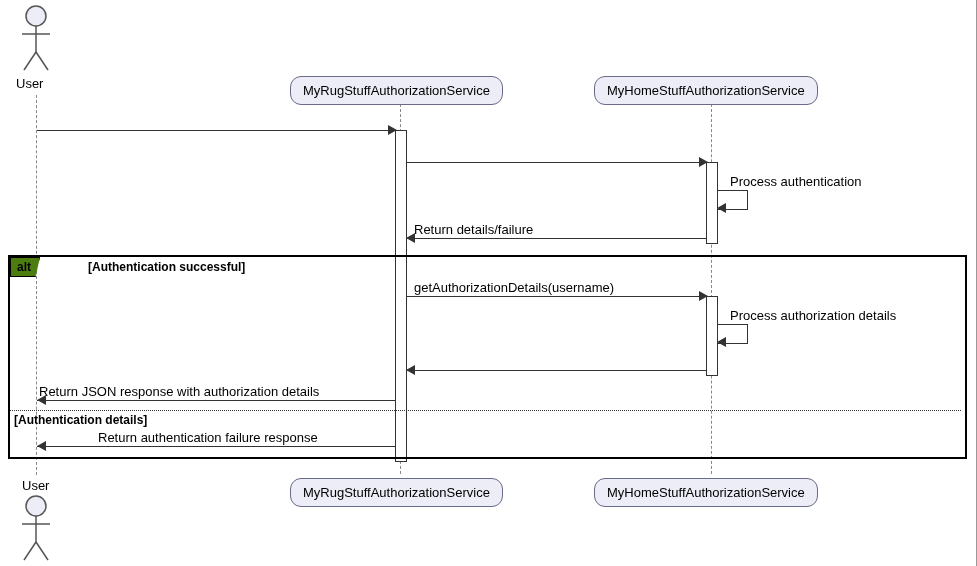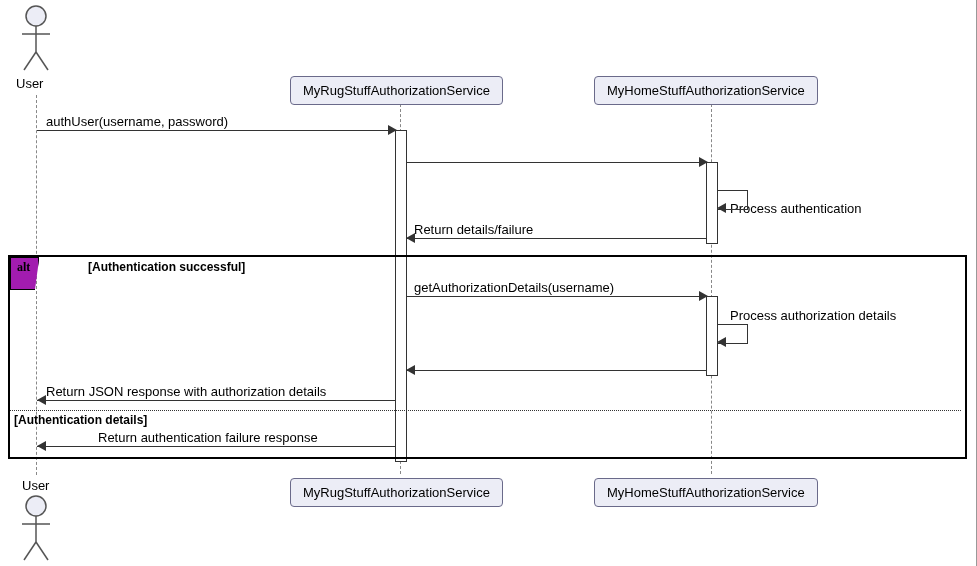--- a/index.html
+++ b/index.html
@@ -40,21 +40,21 @@
   .actor svg { display: block; margin: 0 auto; }
   .actor-label {
     text-align: left;
     font-size: 13px;
     margin-top: 2px;
   }
   .participant-box {
     position: absolute;
     background: #ecedf6;
     border: 1px solid #6a6a8a;
-    border-radius: 4px;
+    border-radius: 11px;
     padding: 6px 12px;
     text-align: center;
     font-size: 13px;
     white-space: nowrap;
   }
   .activation {
     position: absolute;
     width: 10px;
     background: #fff;
     border: 1px solid #333;
@@ -89,27 +89,26 @@
     border-right: 1px solid #333;
     border-bottom: 1px solid #333;
   }
   .alt-frame {
     position: absolute;
     border: 2px solid #000;
     background: transparent;
   }
   .alt-tag {
     position: absolute;
-    background: #a21caf;
+    background: #4d7c0f;
     border: 1px solid #000;
     font-weight: bold;
     font-size: 12px;
-    padding: 2px 8px 14px 6px;
+    padding: 2px 8px 2px 6px;
     clip-path: polygon(0 0, 100% 0, 85% 100%, 0 100%);
-    font-family: Liberation Serif, serif;
   }
   .alt-guard {
     position: absolute;
     font-weight: bold;
     font-size: 12px;
   }
   .alt-divider {
     position: absolute;
     border-top: 1px dotted #333;
     height: 0;
@@ -137,28 +136,27 @@
     <div class="actor-label">User</div>
   </div>
 
   <div class="participant-box" style="left:290px; top:76px;">MyRugStuffAuthorizationService</div>
   <div class="participant-box" style="left:594px; top:76px;">MyHomeStuffAuthorizationService</div>
 
   <div class="activation" style="left:395px; top:130px; height:330px;"></div>
   <div class="activation" style="left:706px; top:162px; height:80px;"></div>
   <div class="activation" style="left:706px; top:296px; height:78px;"></div>
 
-  <div class="msg-label" style="left:46px; top:114px;">authUser(username, password)</div>
   <div class="arrow" style="left:37px; top:130px; width:358px;"></div>
   <div class="arrow-head-right" style="left:388px; top:125px;"></div>
 
   <div class="arrow" style="left:406px; top:162px; width:300px;"></div>
   <div class="arrow-head-right" style="left:699px; top:157px;"></div>
 
-  <div class="msg-label" style="left:730px; top:174px;margin-top:27px;">Process authentication</div>
+  <div class="msg-label" style="left:730px; top:174px;">Process authentication</div>
   <div class="self-loop" style="left:717px; top:190px; width:30px; height:18px;"></div>
   <div class="arrow-head-left" style="left:717px; top:203px;"></div>
 
   <div class="msg-label" style="left:414px; top:222px;">Return details/failure</div>
   <div class="arrow" style="left:406px; top:238px; width:300px;"></div>
   <div class="arrow-head-left" style="left:406px; top:233px;"></div>
 
   <div class="alt-frame" style="left:8px; top:255px; width:955px; height:200px;"></div>
   <div class="alt-tag" style="left:10px; top:257px;">alt</div>
   <div class="alt-guard" style="left:88px; top:260px;">[Authentication successful]</div>
@@ -167,21 +165,21 @@
   <div class="arrow" style="left:406px; top:296px; width:300px;"></div>
   <div class="arrow-head-right" style="left:699px; top:291px;"></div>
 
   <div class="msg-label" style="left:730px; top:308px;">Process authorization details</div>
   <div class="self-loop" style="left:717px; top:324px; width:30px; height:18px;"></div>
   <div class="arrow-head-left" style="left:717px; top:337px;"></div>
 
   <div class="arrow" style="left:406px; top:370px; width:300px;"></div>
   <div class="arrow-head-left" style="left:406px; top:365px;"></div>
 
-  <div class="msg-label" style="left:46px; top:384px;text-align:center;">Return JSON response with authorization details</div>
+  <div class="msg-label" style="left:39px; top:384px;text-align:center;">Return JSON response with authorization details</div>
   <div class="arrow" style="left:37px; top:400px; width:358px;"></div>
   <div class="arrow-head-left" style="left:37px; top:395px;"></div>
 
   <div class="alt-divider" style="left:10px; top:410px; width:951px;"></div>
   <div class="alt-guard" style="left:14px; top:413px;">[Authentication details]</div>
 
   <div class="msg-label" style="left:54px; top:430px;margin-left:44px;">Return authentication failure response</div>
   <div class="arrow" style="left:37px; top:446px; width:358px;"></div>
   <div class="arrow-head-left" style="left:37px; top:441px;"></div>
 

